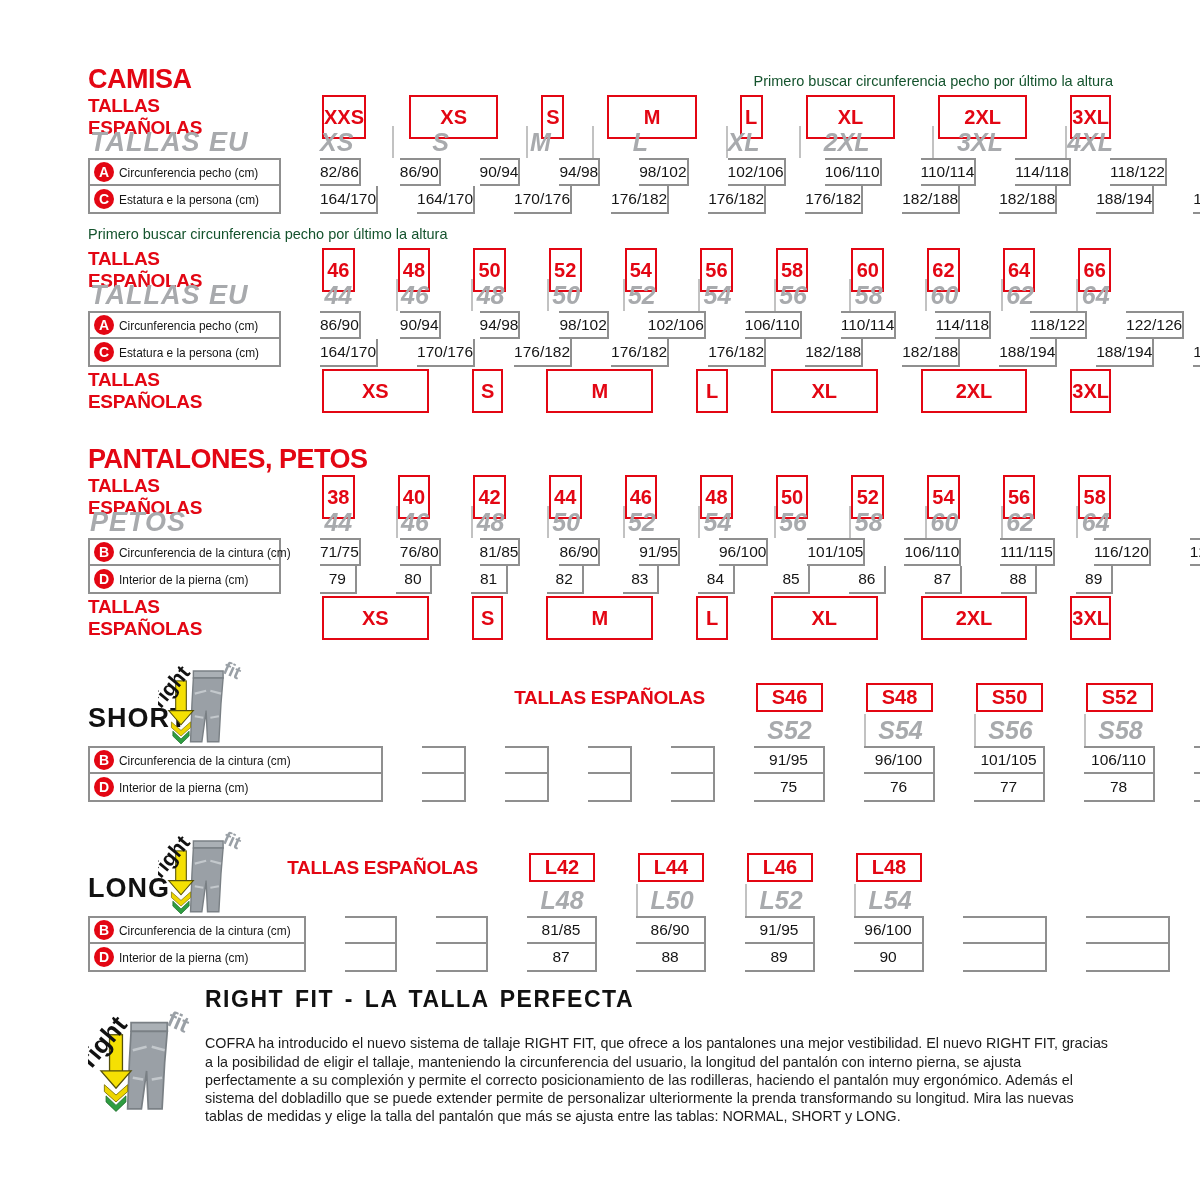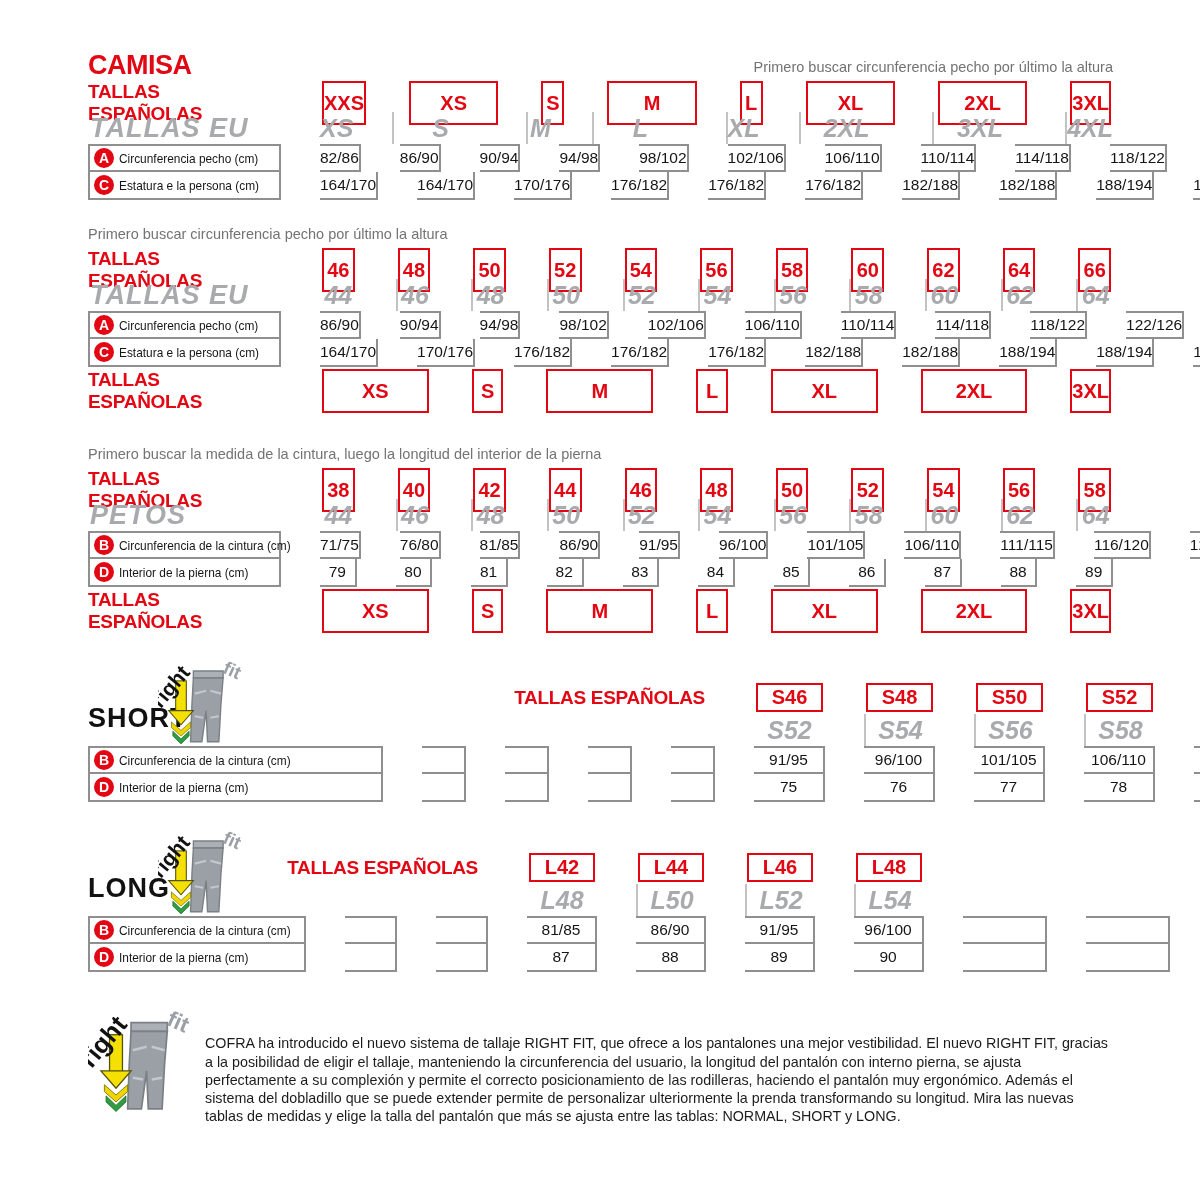--- a/index.html
+++ b/index.html
@@ -9,21 +9,21 @@
     --eu-div:#c2c2c2;
     --ink:#151515;
   }
   html,body{margin:0;padding:0;background:#fff;}
   body{font-family:"Liberation Sans", sans-serif;}
   .page{position:relative;width:1200px;height:1200px;background:#fff;overflow:hidden;}
   .block{position:absolute;left:88px;width:1030px;}
 
   .title-row{display:flex;justify-content:space-between;align-items:flex-end;width:1025px;margin-bottom:2px;}
   .title{font-size:27px;line-height:27px;color:var(--red);font-weight:bold;margin:0;letter-spacing:-0.5px;}
-  .note{font-size:14.5px;color:#737373;padding-bottom:4px;}
+  .note{font-size:14.5px;color:#14532d;padding-bottom:4px;}
 
   .grid{display:grid;position:relative;gap:39px;}
   .g12{width:1025px;grid-template-columns:193px repeat(12,1fr);}
   .g11{width:1025px;grid-template-columns:193px repeat(11,1fr);}
   .gshort{grid-template-columns:295px repeat(4,44px) repeat(4,71px) repeat(3,89px);}
   .glong{grid-template-columns:218px repeat(2,52px) repeat(4,70px) repeat(5,84px);}
 
   
   .row-es{height:29px;margin-bottom:2px;}
   .row-es > div:not(.lbl){border:2px solid var(--red);margin:0 2px;display:flex;align-items:center;justify-content:center;
@@ -83,21 +83,21 @@
         <polygon points="21,111 32.5,122 44,111 44,118 32.5,129 21,118" fill="#2f9e41" stroke="#1d6b2b" stroke-width="1"></polygon>
       </g>
       <text class="logo-right" transform="translate(4,80) rotate(-50)">right</text>
       <text class="logo-fit" transform="translate(90,28) rotate(24)">fit</text>
     </g>
   </defs>
 </svg>
 
 <div class="page">
 
-  <section class="block" style="top:52px">
+  <section class="block" style="top:66px">
     <div class="title-row">
       <h2 class="title">CAMISA</h2>
       <div class="note">Primero buscar circunferencia pecho por último la altura</div>
     </div>
     <div class="grid g12 row-es">
       <div class="lbl lbl-es">TALLAS ESPAÑOLAS</div>
     <div>XXS</div>
         <div style="grid-column: span 2;">XS</div>
         <div>S</div>
         <div style="grid-column: span 2;">M</div>
@@ -228,21 +228,21 @@
         <div style="grid-column: span 2;">M</div>
         <div>L</div>
         <div style="grid-column: span 2;">XL</div>
         <div style="grid-column: span 2;">2XL</div>
         <div>3XL</div>
       </div>
   </section>
 
   <section class="block" style="top:446px">
     <div class="title-row">
-      <div class="note">Primero buscar la medida de la cintura, luego la longitud del interior de la pierna</div>
+      <h2 class="title">PANTALONES, PETOS</h2>
     </div>
     <div class="grid g11 row-es">
       <div class="lbl lbl-es">TALLAS ESPAÑOLAS</div>
     <div>38</div>
         <div>40</div>
         <div>42</div>
         <div>44</div>
         <div>46</div>
         <div>48</div>
         <div>50</div>
@@ -424,16 +424,17 @@
         <div></div>
       </div>
   </section>
 
   <section class="block" style="top:984px;height:160px">
     <div class="logo" style="left:0;top:2px">
       <svg width="112" height="144" viewBox="0 0 130 134" preserveAspectRatio="xMidYMid meet">
           <use href="#rf-logo"></use>
         </svg>
     </div>
+    <h2 class="f-heading">RIGHT FIT - LA TALLA PERFECTA</h2>
     <p class="f-para">COFRA ha introducido el nuevo sistema de tallaje RIGHT FIT, que ofrece a los pantalones una mejor vestibilidad. El nuevo RIGHT FIT, gracias a la posibilidad de eligir el tallaje, manteniendo la circunferencia del usuario, la longitud del pantalón con interno pierna, se ajusta perfectamente a su complexión y permite el correcto posicionamiento de las rodilleras, haciendo el pantalón muy ergonómico. Además el sistema del dobladillo que se puede extender permite de personalizar ulteriormente la prenda transformando su longitud. Mira las nuevas tablas de medidas y elige la talla del pantalón que más se ajusta entre las tablas: NORMAL, SHORT y LONG.</p>
   </section>
 
 </div>
 
 </body></html>

